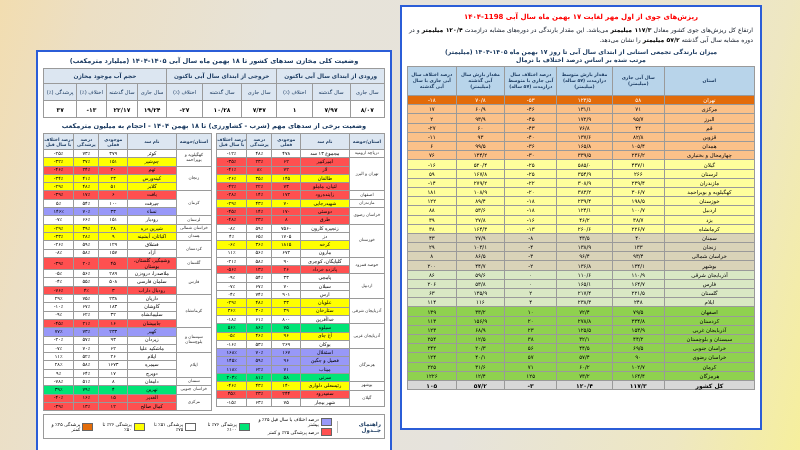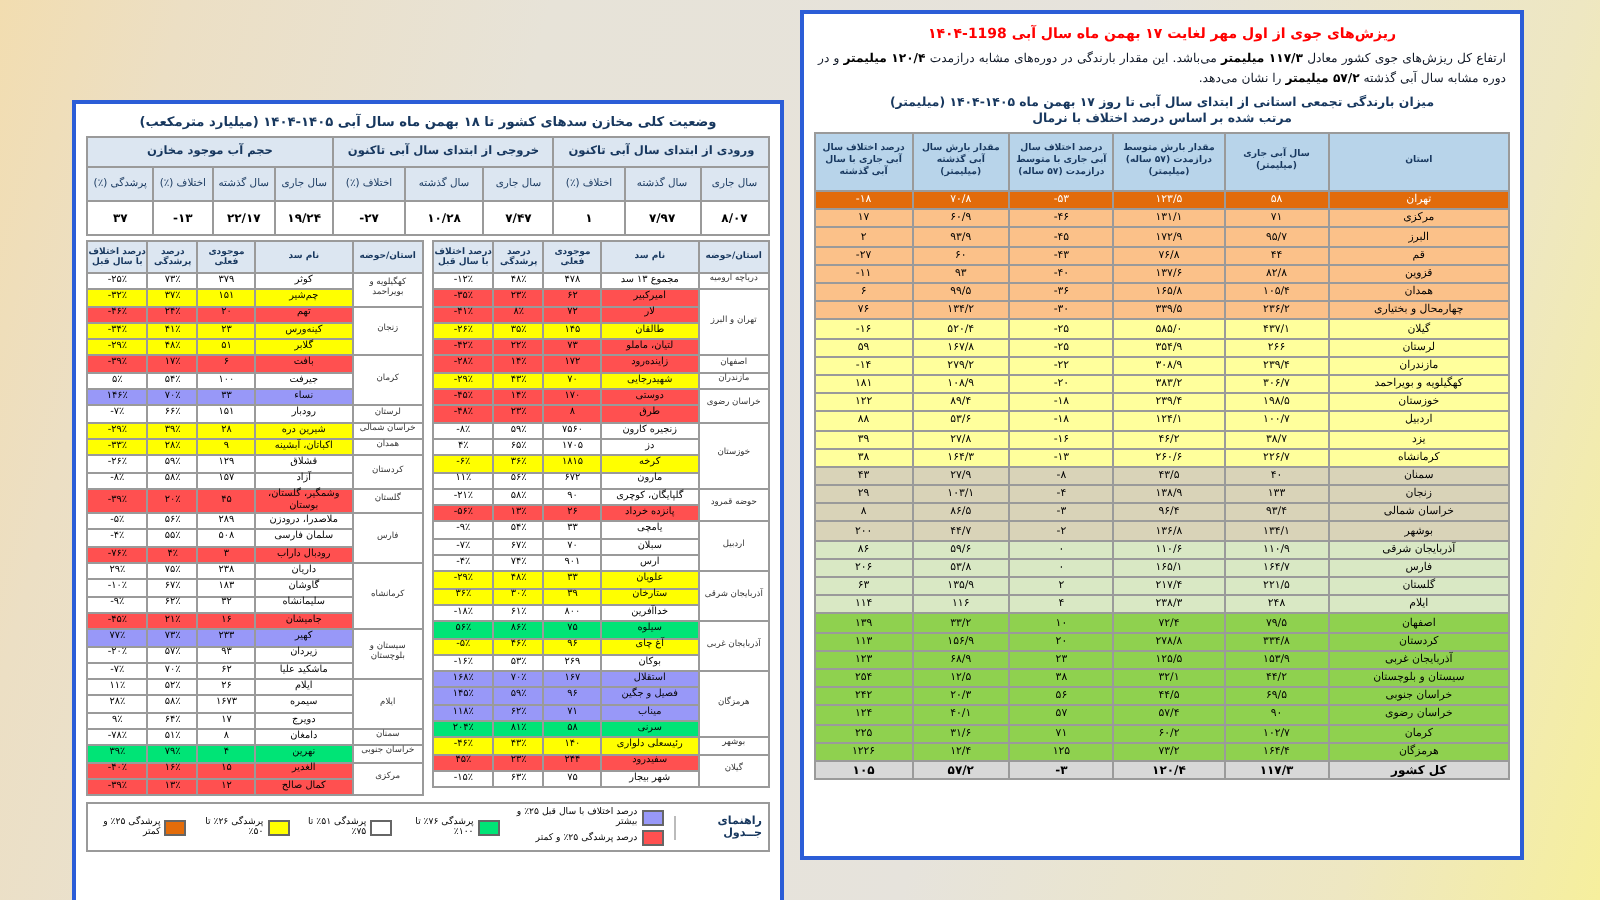--- a/index.html
+++ b/index.html
@@ -99,20 +99,21 @@
         <td class="val">۱۰/۲۸</td>
         <td class="val">-۲۷</td>
         <td class="val">۱۹/۲۴</td>
         <td class="val">۲۲/۱۷</td>
         <td class="val">-۱۳</td>
         <td class="val">۳۷</td>
       </tr>
     </tbody>
   </table>
 
+  <div class="sec-title" style="margin-top:4px">وضعیت برخی از سدهای مهم (شرب - کشاورزی) تا ۱۸ بهمن ۱۴۰۴ - احجام به میلیون مترمکعب</div>
 
   <div class="halves">
     <div class="half">
       <table class="dams">
         <colgroup>
             <col style="width:21%">
             <col style="width:29%">
             <col style="width:17%">
             <col style="width:15%">
             <col style="width:18%">

